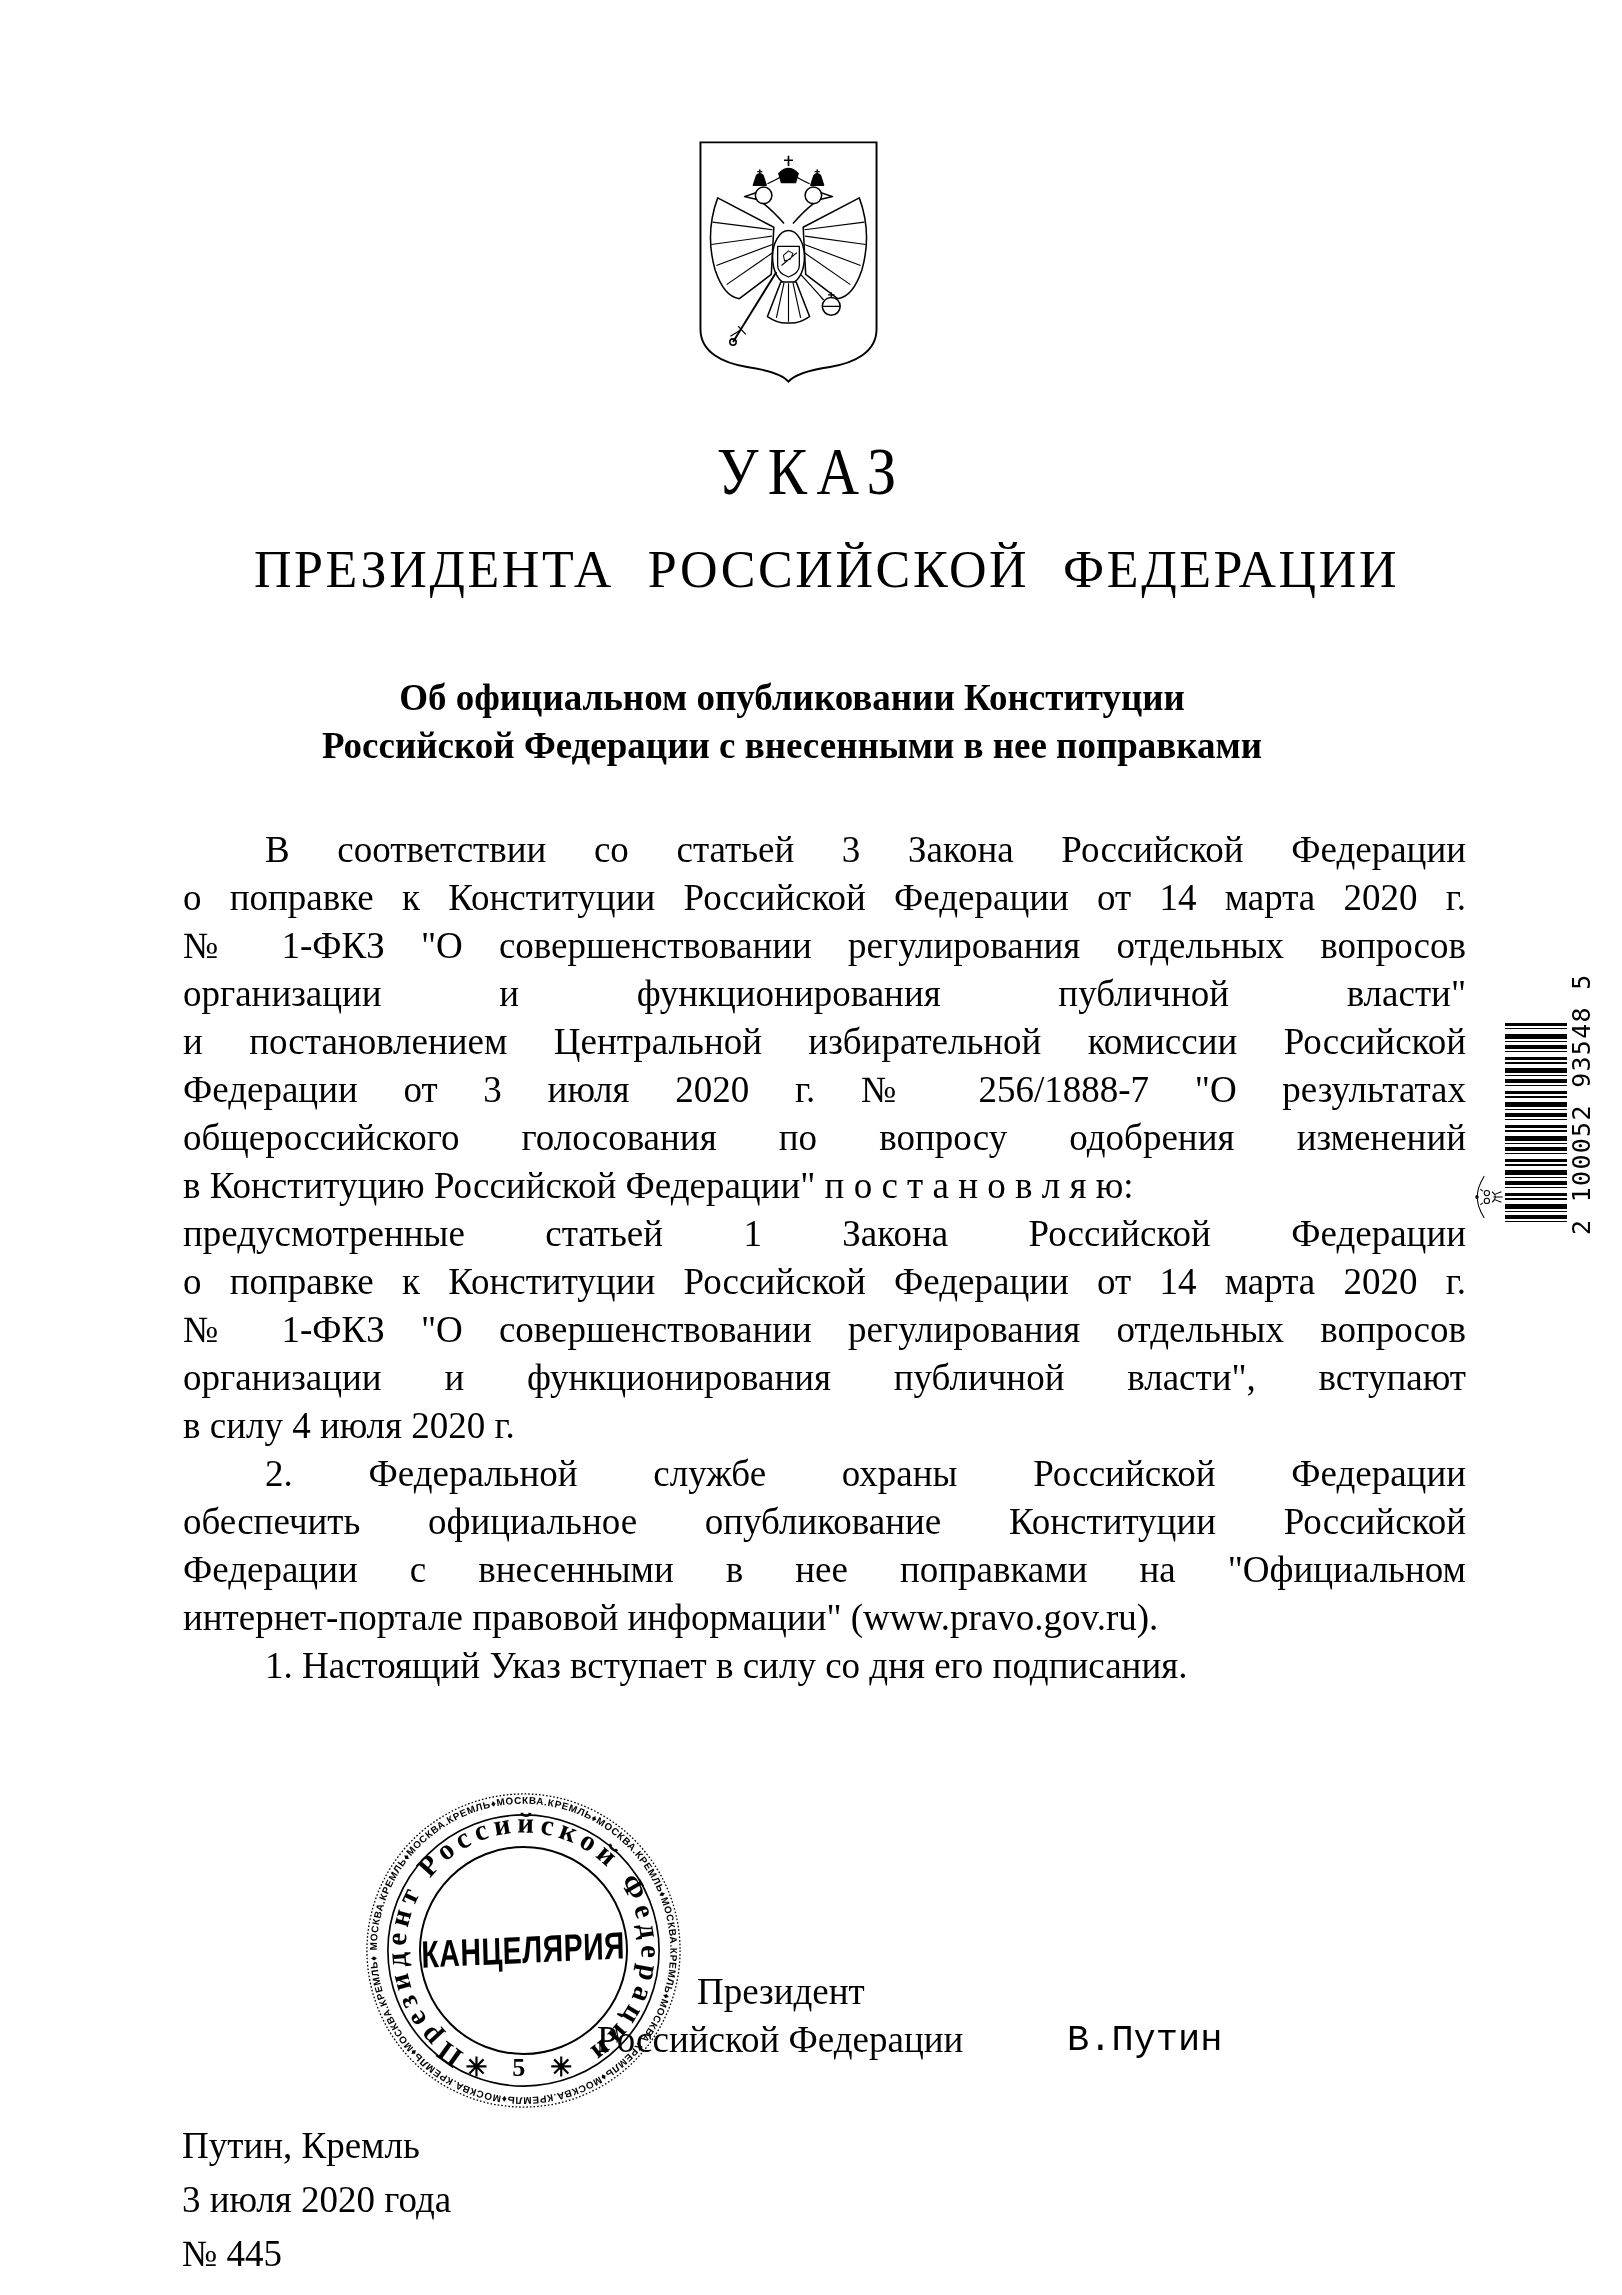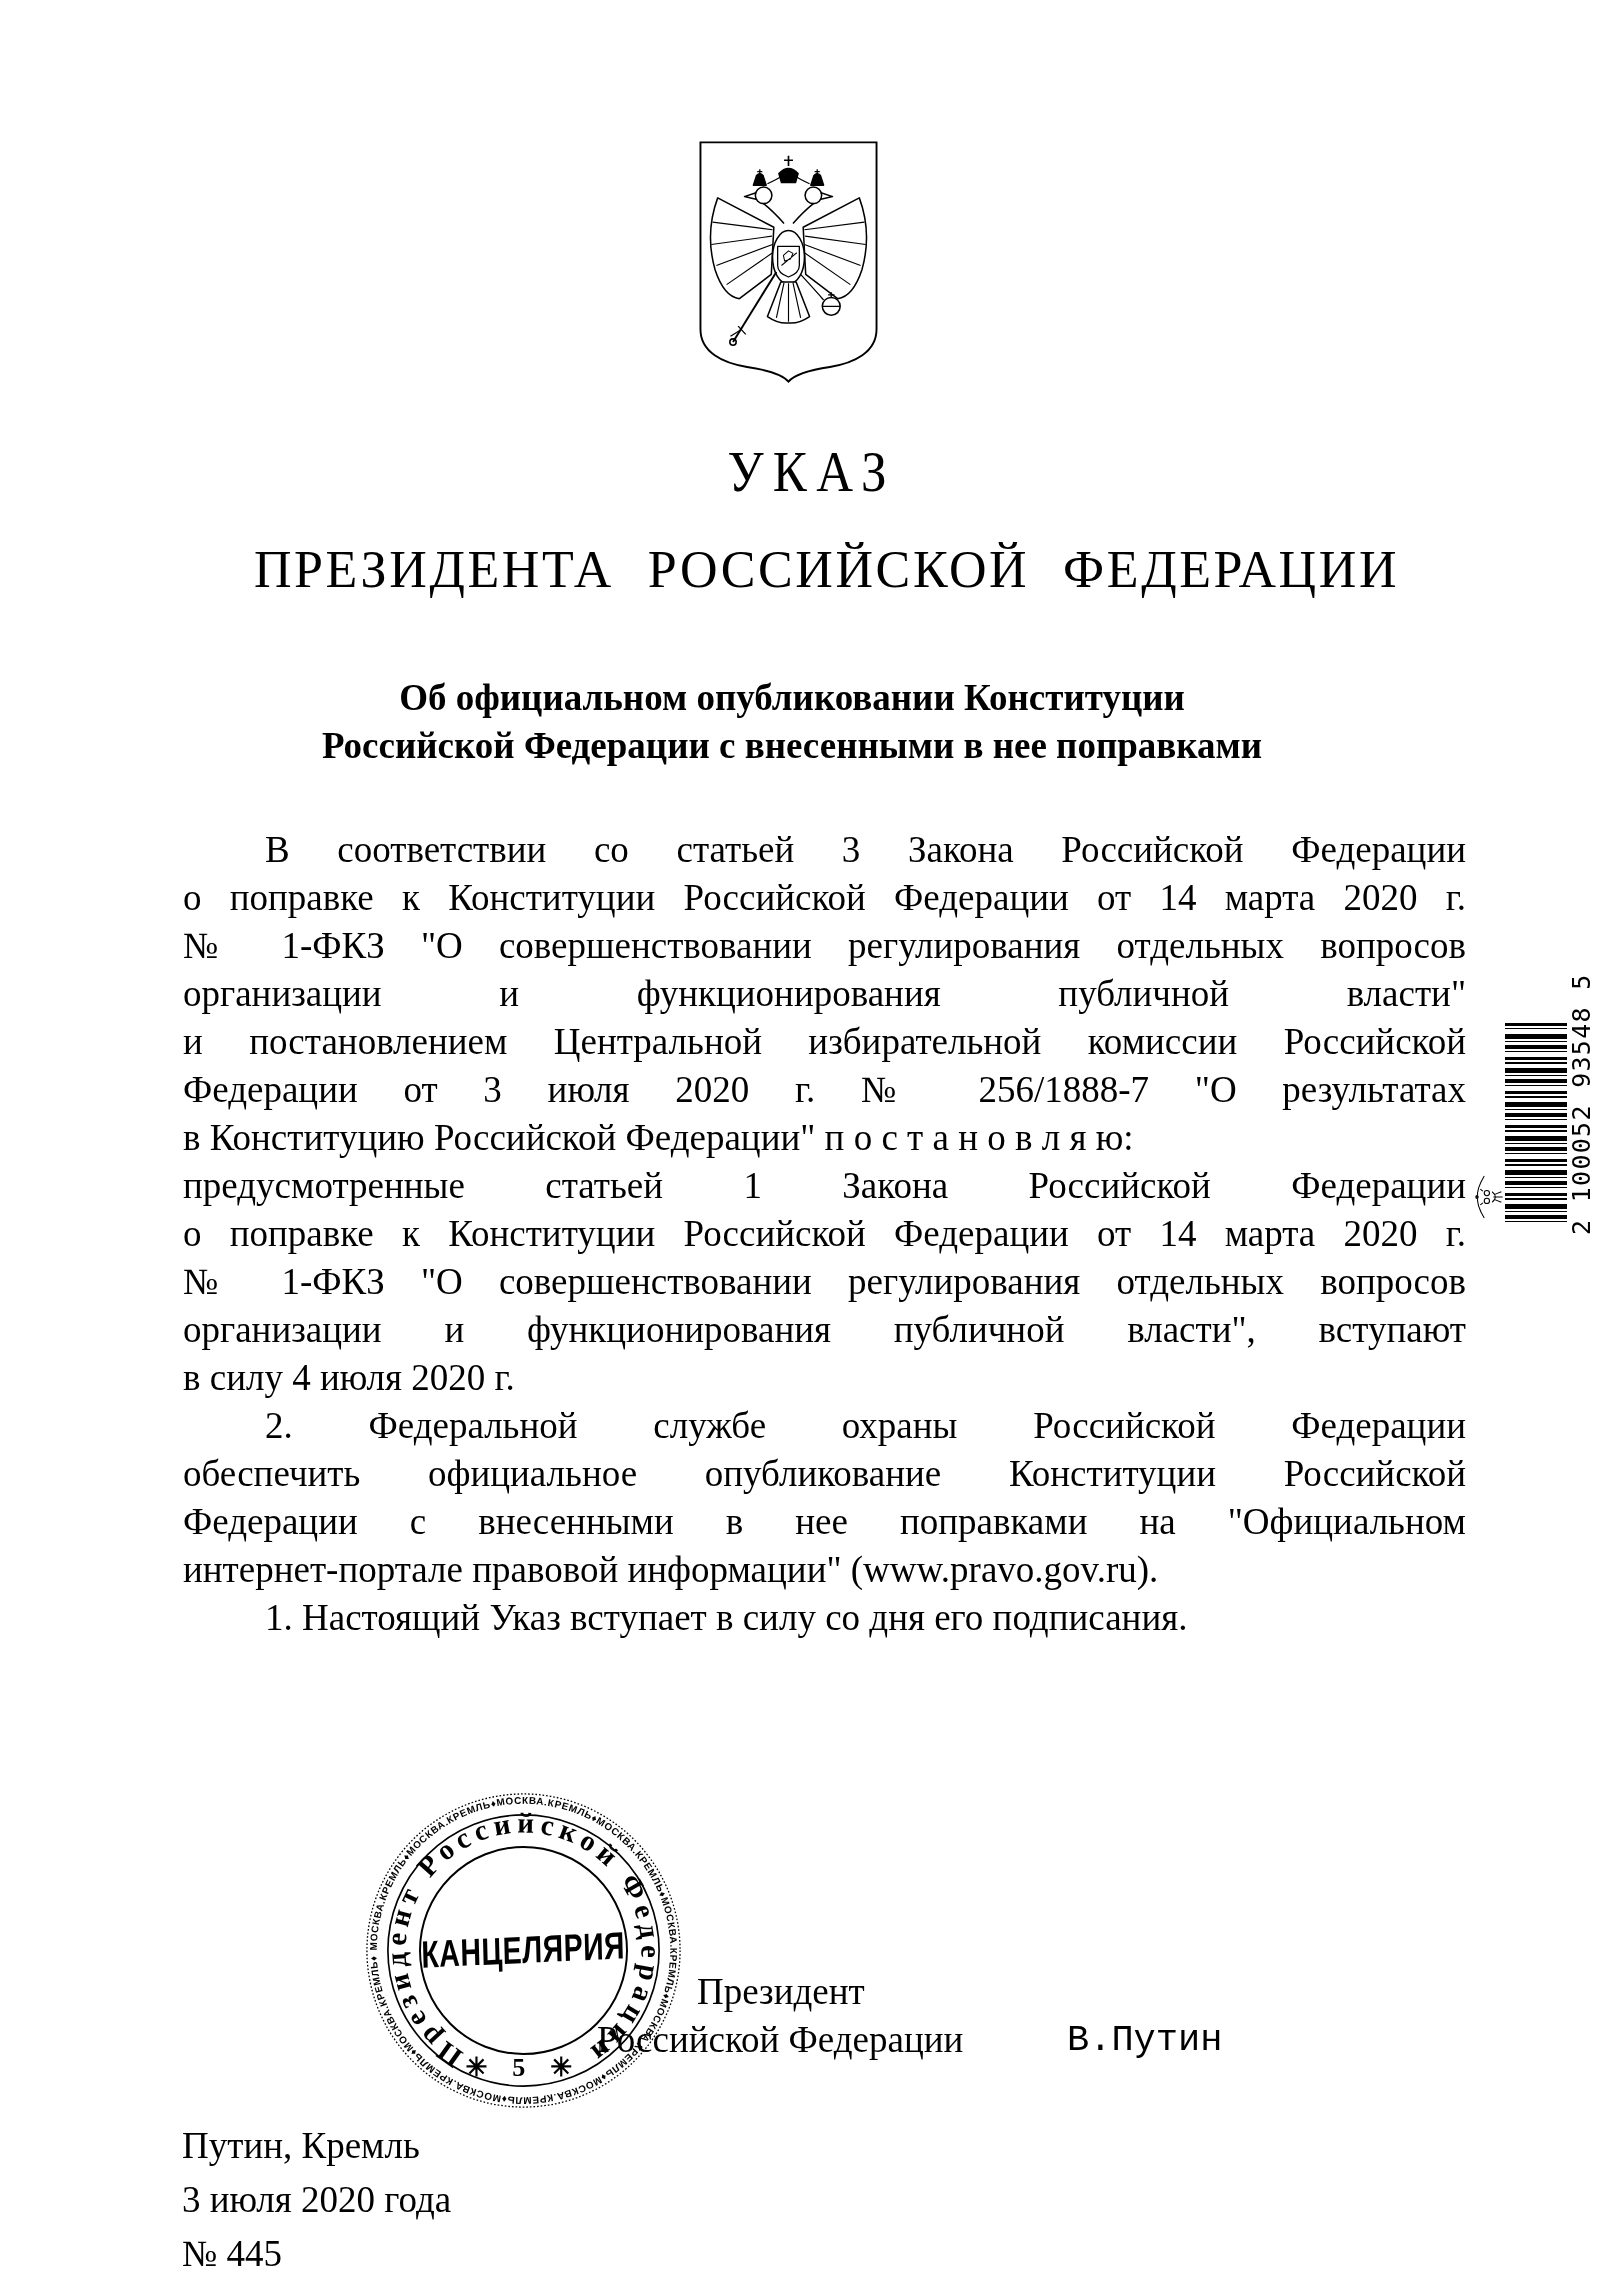--- a/index.html
+++ b/index.html
@@ -10,21 +10,21 @@
     font-family:"Liberation Serif", serif;
     color:#000;
     overflow:hidden;
   }
   .abs{position:absolute;}
   
   .coa{left:696px;top:139px;width:185px;height:246px;}
   
   .ukaz{
     left:0;top:432px;width:1623px;
-    text-align:center;font-size:58px;line-height:79px;
+    text-align:center;font-size:67px;line-height:79px;
     letter-spacing:10.5px;white-space:nowrap;
   }
   .ukaz .stretch{display:inline-block;transform:scaleX(.88);transform-origin:center;}
   .issuer{
     left:15px;top:542px;width:1623px;
     text-align:center;font-size:52px;line-height:56px;
     letter-spacing:2.6px;word-spacing:18.3px;white-space:nowrap;
   }
   .subject{
     left:190px;top:674px;width:1204px;
@@ -124,20 +124,21 @@
     <div>Российской Федерации с внесенными в нее поправками</div>
   </div>
 
   <div class="abs body-text">
       <div class="bl j ind">В соответствии со статьей 3 Закона Российской Федерации</div>
       <div class="bl j">о поправке к Конституции Российской Федерации от 14 марта 2020 г.</div>
       <div class="bl j">№ 1-ФКЗ "О совершенствовании регулирования отдельных вопросов</div>
       <div class="bl j">организации и функционирования публичной власти"</div>
       <div class="bl j">и постановлением Центральной избирательной комиссии Российской</div>
       <div class="bl j">Федерации от 3 июля 2020 г. № 256/1888-7 "О результатах</div>
+      <div class="bl j">общероссийского голосования по вопросу одобрения изменений</div>
       <div class="bl">в Конституцию Российской Федерации" п о с т а н о в л я ю:</div>
       <div class="bl j">предусмотренные статьей 1 Закона Российской Федерации</div>
       <div class="bl j">о поправке к Конституции Российской Федерации от 14 марта 2020 г.</div>
       <div class="bl j">№ 1-ФКЗ "О совершенствовании регулирования отдельных вопросов</div>
       <div class="bl j">организации и функционирования публичной власти", вступают</div>
       <div class="bl">в силу 4 июля 2020 г.</div>
       <div class="bl j ind">2. Федеральной службе охраны Российской Федерации</div>
       <div class="bl j">обеспечить официальное опубликование Конституции Российской</div>
       <div class="bl j">Федерации с внесенными в нее поправками на "Официальном</div>
       <div class="bl">интернет-портале правовой информации" (www.pravo.gov.ru).</div>

